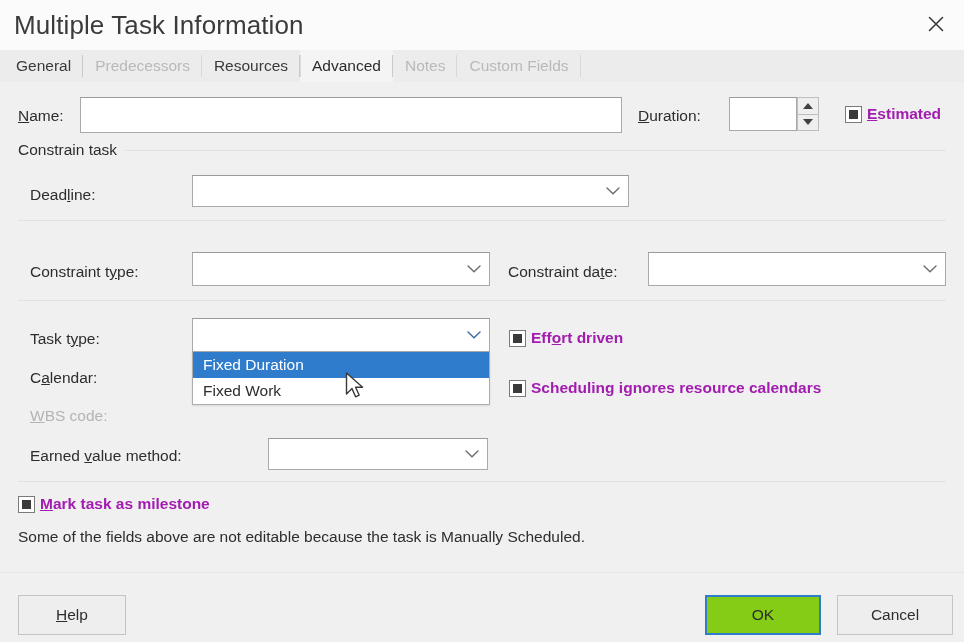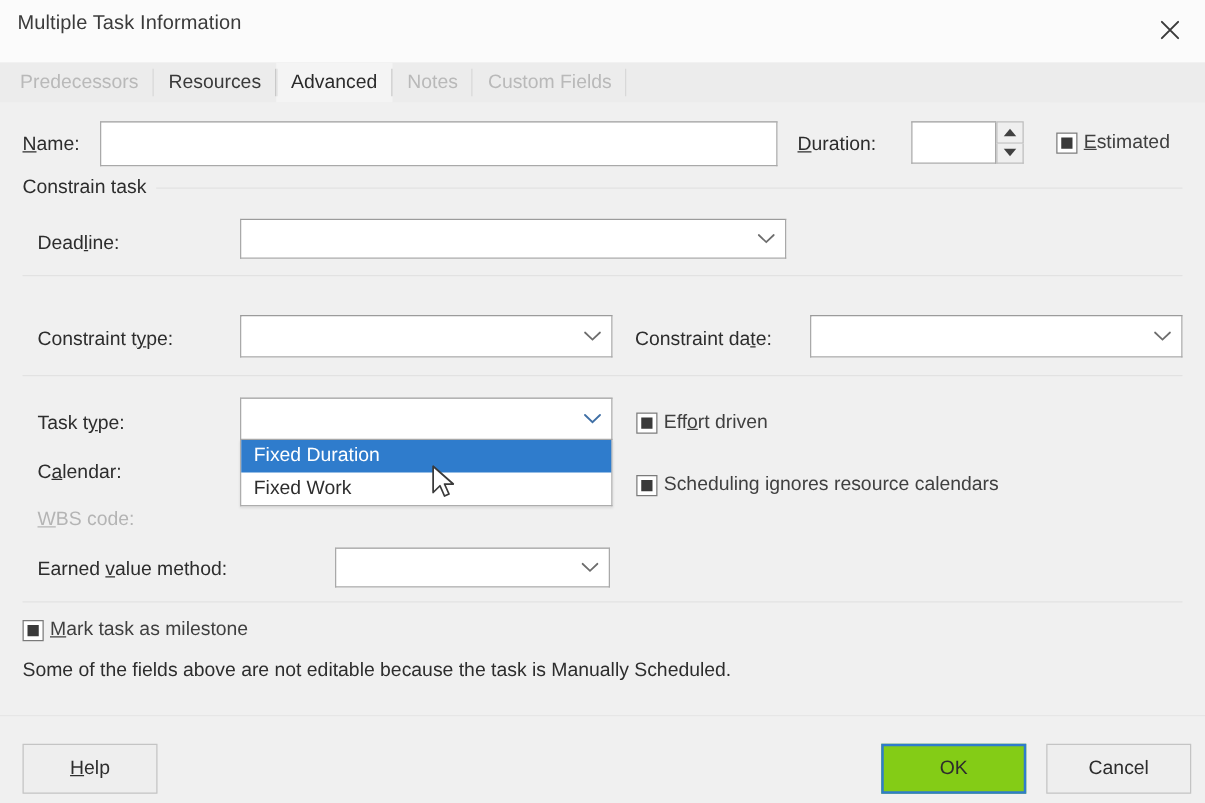--- a/index.html
+++ b/index.html
@@ -18,21 +18,21 @@
   }
 
   
   .titlebar {
     position: absolute; left: 0; top: 0;
     width: 964px; height: 50px;
     background: #fbfbfb;
   }
   .title-text {
     position: absolute; left: 14px; top: 10px;
-    font-size: 16px; color: #3b3b3b;
+    font-size: 26px; color: #3b3b3b;
     letter-spacing: .1px;
     white-space: nowrap;
   }
   .close-btn {
     position: absolute; right: 0; top: 0;
     width: 56px; height: 48px;
     display: flex; align-items: center; justify-content: center;
     cursor: pointer;
     background: #fbfbfb;
   }
@@ -172,21 +172,22 @@
     display: flex; align-items: center; justify-content: center;
     flex: 0 0 auto;
   }
   .cbox .fill {
     width: 9px; height: 9px;
     background: #3a3a3a;
   }
   .cbrow .cblabel {
     margin-left: 5px;
     font-size: 15.5px;
-    color: #404040;
+    color: #a21caf;
+    font-weight: bold;
   }
 
   
   .group-cap {
     position: absolute;
     font-size: 15.5px;
     color: #2d2d2d;
     background: #f0f0f0;
     padding-right: 8px;
     z-index: 2;
@@ -269,20 +270,23 @@
     <div class="close-btn">
       <span>
         <svg width="22" height="22" viewBox="0 0 22 22" aria-hidden="true">
           <path d="M4.5 4.5 L17.5 17.5 M17.5 4.5 L4.5 17.5" stroke="#3a3a3a" stroke-width="1.6" fill="none" stroke-linecap="round"></path>
         </svg>
       </span>
     </div>
   </div>
 
   <div class="tabstrip">
+    <div class="tab">
+        <span>General</span>
+      </div>
     <div class="tab dim">
         <span>Predecessors</span>
       </div>
     <div class="tab">
         <span>Resources</span>
       </div>
     <div class="tab active">
         <span>Advanced</span>
       </div>
     <div class="tab dim">

